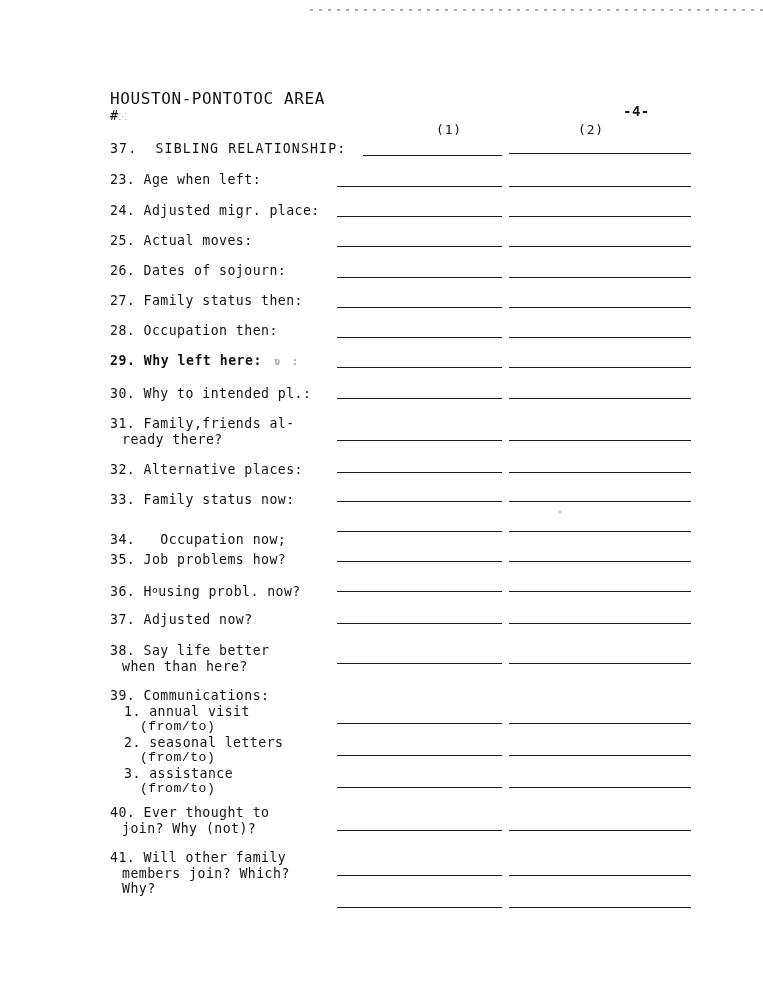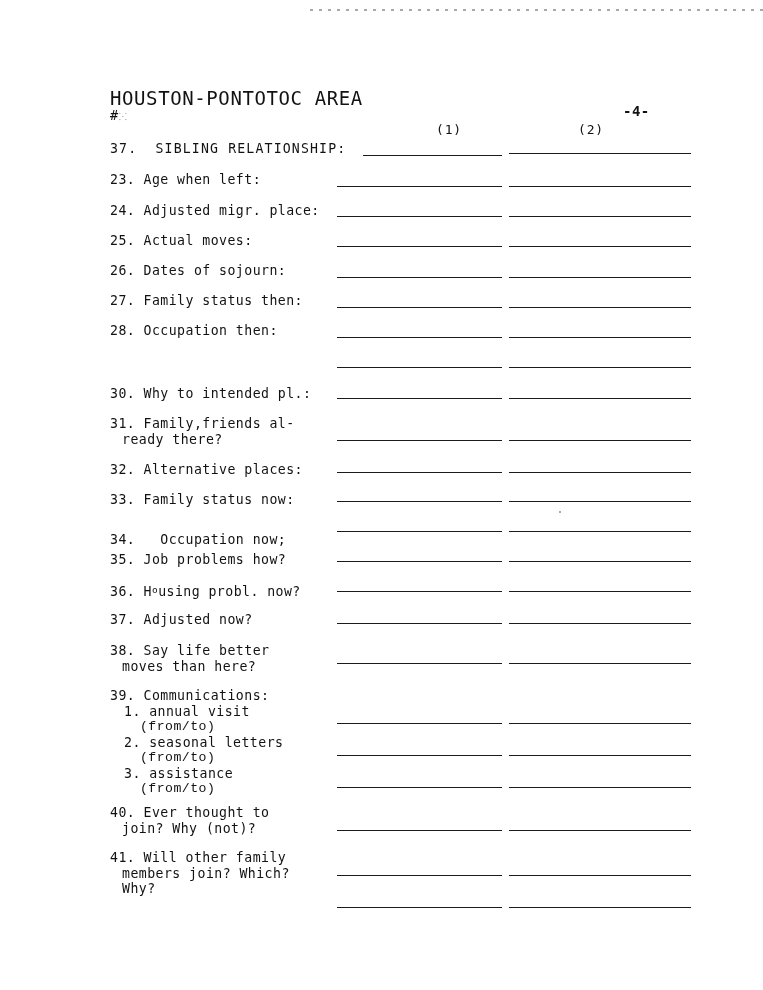--- a/index.html
+++ b/index.html
@@ -34,21 +34,21 @@
   }
 
   
   #header-block {
     position: absolute;
     left: 110px;
     top: 90px;
     width: 600px;
   }
   .hdr-line {
-    font-size: 19px;
+    font-size: 16px;
     line-height: 17px;
     letter-spacing: .6px;
     white-space: pre;
   }
   #doc-number {
     font-size: 13.5px;
     line-height: 17px;
     letter-spacing: .6px;
   }
   #doc-number .smudge {
@@ -158,38 +158,39 @@
   <div class="q-item" style="top:203px"><span>24.</span><span> </span><span>Adjusted migr. place:</span></div>
 
   <div class="q-item" style="top:233px"><span>25.</span><span> </span><span>Actual moves:</span></div>
 
   <div class="q-item" style="top:263px"><span>26.</span><span> </span><span>Dates of sojourn:</span></div>
 
   <div class="q-item" style="top:293px"><span>27.</span><span> </span><span>Family status then:</span></div>
 
   <div class="q-item" style="top:323px"><span>28.</span><span> </span><span>Occupation then:</span></div>
 
+  <div class="q-item bold" style="top:353px"><span>29.</span><span> </span><span>Why left here:</span><span class="faint">  ʋ  :</span></div>
 
   <div class="q-item" style="top:386px"><span>30.</span><span> </span><span>Why to intended pl.:</span></div>
 
   <div class="q-item" style="top:416px"><span>31.</span><span> </span><span>Family,friends al-</span><span class="q-cont">ready there?</span></div>
 
   <div class="q-item" style="top:462px"><span>32.</span><span> </span><span>Alternative places:</span></div>
 
   <div class="q-item" style="top:492px"><span>33.</span><span> </span><span>Family status now:</span></div>
 
   <div class="q-item" style="top:532px"><span>34.</span><span>   </span><span>Occupation now;</span></div>
 
   <div class="q-item" style="top:552px"><span>35.</span><span> </span><span>Job problems how?</span></div>
 
   <div class="q-item" style="top:582px"><span>36.</span><span> </span><span>H<span class="raised">o</span>using probl. now?</span></div>
 
   <div class="q-item" style="top:612px"><span>37.</span><span> </span><span>Adjusted now?</span></div>
 
-  <div class="q-item" style="top:643px"><span>38.</span><span> </span><span>Say life better</span><span class="q-cont">moves than here?</span></div>
+  <div class="q-item" style="top:643px"><span>38.</span><span> </span><span>Say life better</span><span class="q-cont">when than here?</span></div>
 
   <div class="q-item" style="top:688px"><span>39.</span><span> </span><span>Communications:</span><span class="q-sub"><span>1.</span> <span>annual visit</span></span><span class="q-sub2">(from/to)</span><span class="q-sub"><span>2.</span> <span>seasonal letters</span></span><span class="q-sub2">(from/to)</span><span class="q-sub"><span>3.</span> <span>assistance</span></span><span class="q-sub2">(from/to)</span></div>
 
   <div class="q-item" style="top:805px"><span>40.</span><span> </span><span>Ever thought to</span><span class="q-cont">join? Why (not)?</span></div>
 
   <div class="q-item" style="top:850px"><span>41.</span><span> </span><span>Will other family</span><span class="q-cont">members join? Which?</span><span class="q-cont">Why?</span></div>
 
   <div class="rule c1" style="top:155px; left:363px; width:139px"></div>
   <div class="rule c2" style="top:153px"></div>
 

